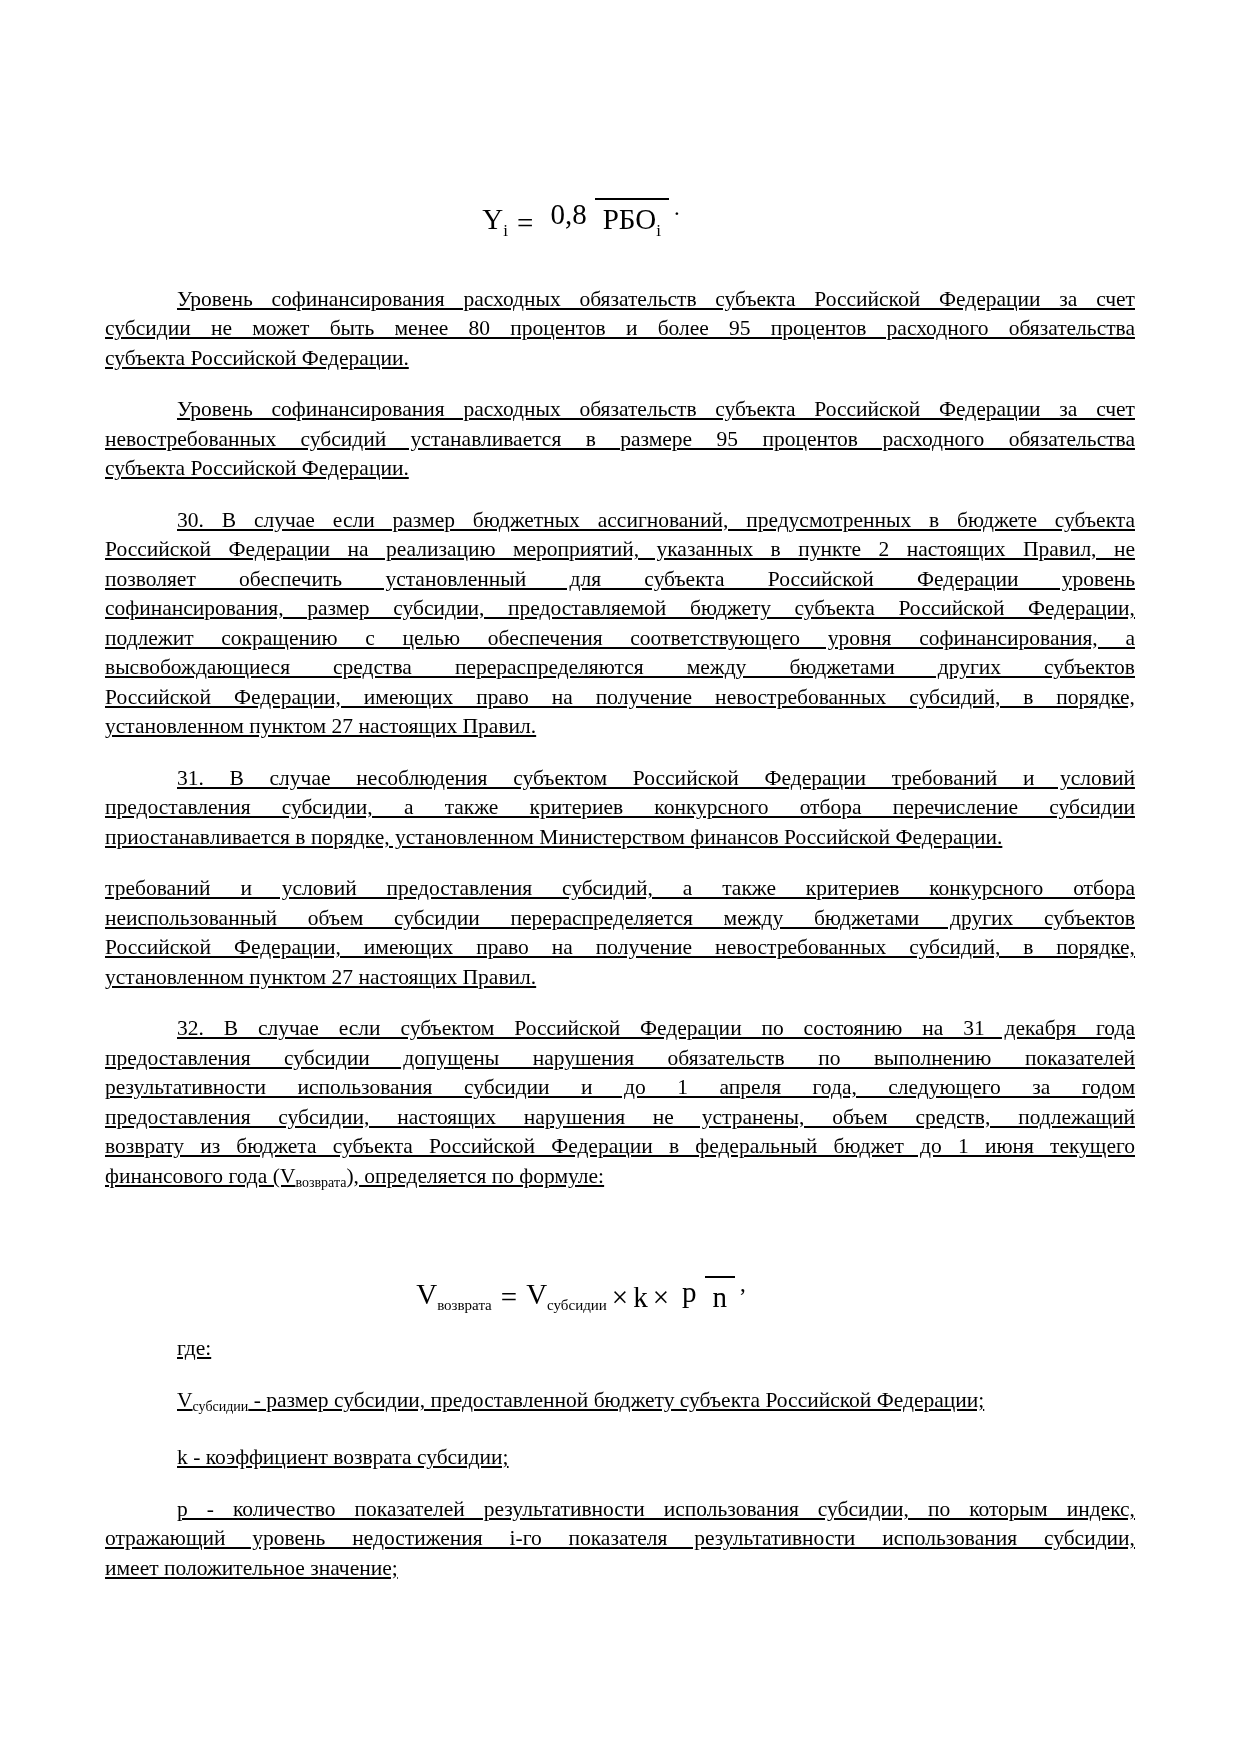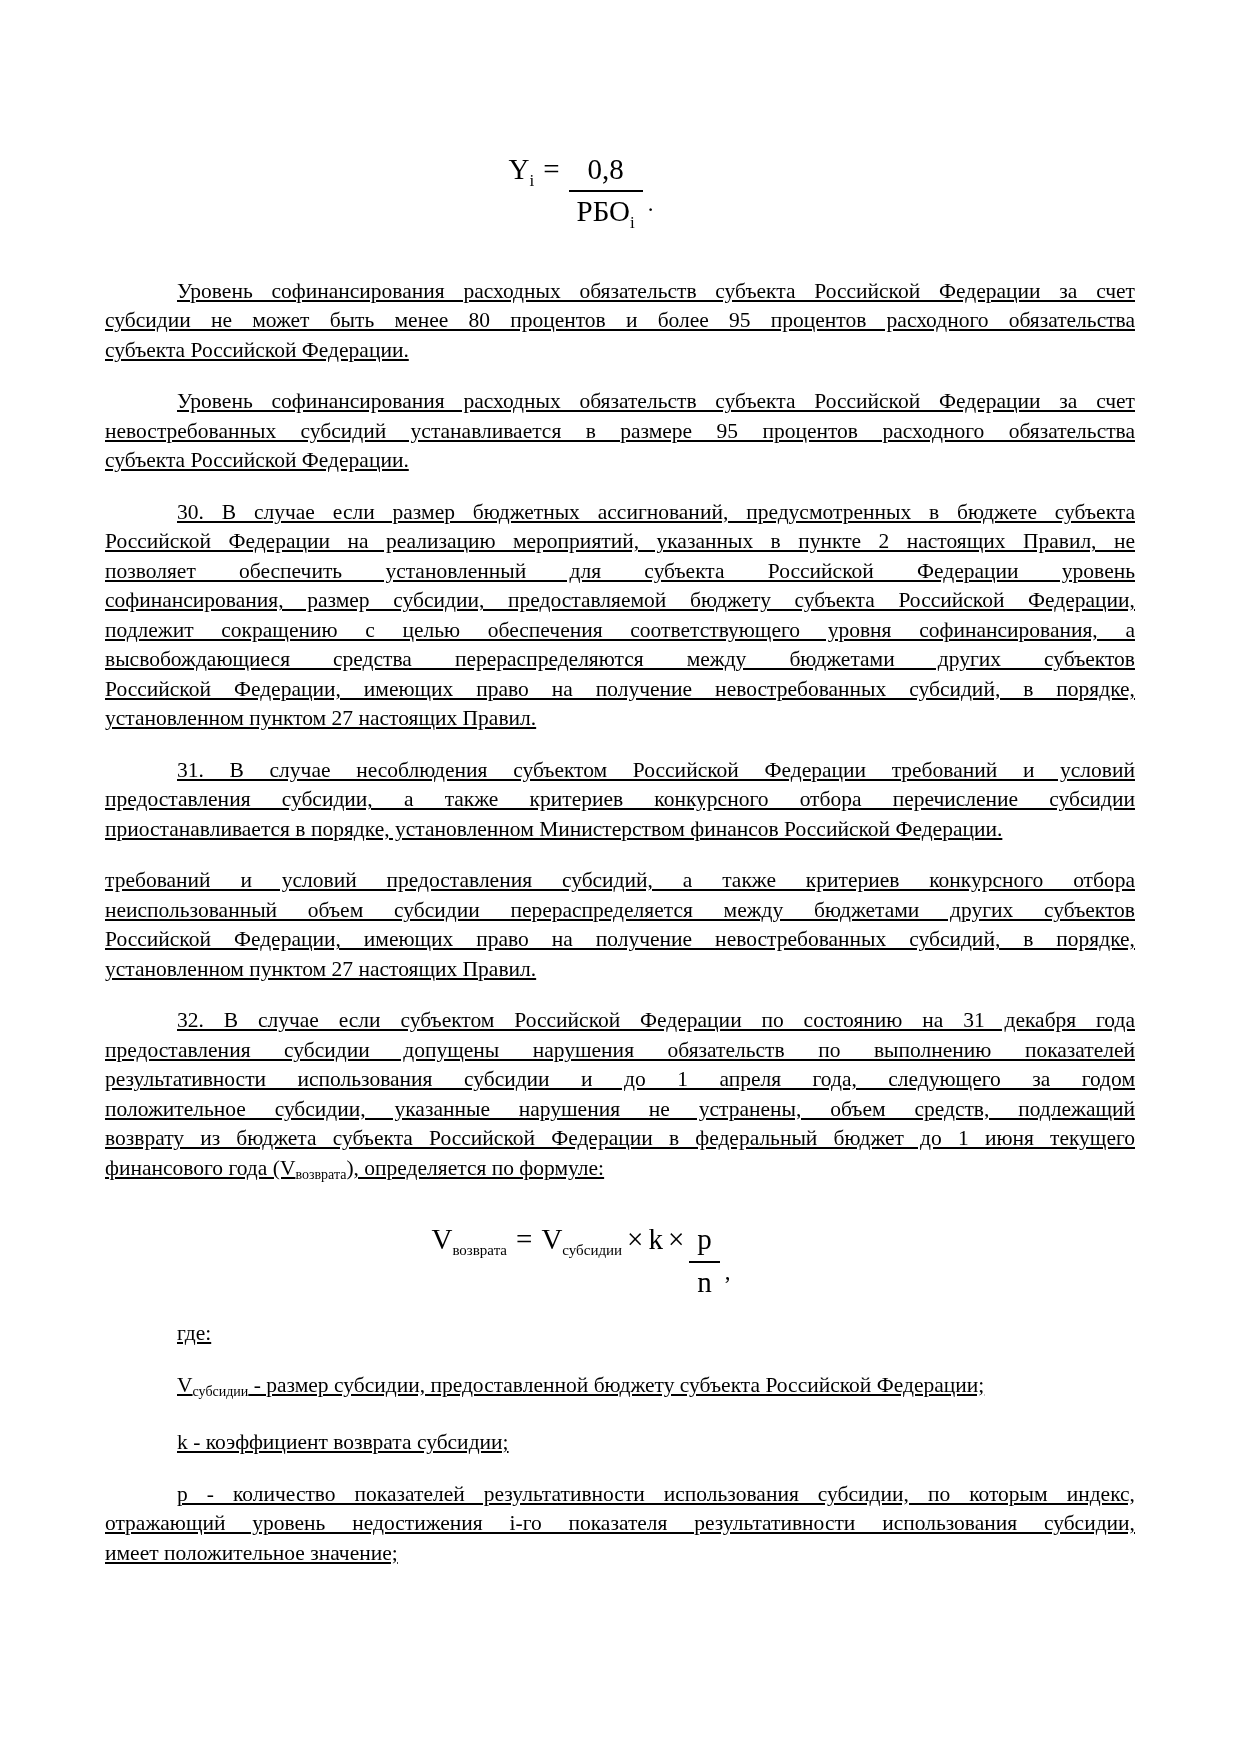--- a/index.html
+++ b/index.html
@@ -13,32 +13,32 @@
   }
   .content{padding:0 105px;}
   
   .para{margin:0 0 22px 0;font-size:21.5px;line-height:29.5px;}
   .line{text-align:justify;text-align-last:justify;text-decoration:underline;}
   .line.last{text-align-last:left;}
   .line.first{text-indent:72px;}
   .bsub{font-size:14px;vertical-align:-4px;}
   
   .formula{
-    display:flex;justify-content:center;align-items:flex-start;
+    display:flex;justify-content:center;align-items:flex-end;
     padding-right:78px;
     font-size:29px;line-height:1.15;
   }
   .f1{margin:153px 0 44px 0;}
   .f2{margin:34px 0 20px 0;}
   .fvar{white-space:nowrap;}
   .fsub{font-size:17px;vertical-align:-7px;}
   .f2 .fsub{font-size:15px;vertical-align:-6px;}
   .fop{margin:0 9px;}
   .f2 .fop.tight{margin:0 5px;}
-  .frac{display:inline-flex;flex-direction:column;vertical-align:middle;}
+  .frac{display:inline-flex;flex-direction:row;vertical-align:middle;margin-top:45px;}
   .frac .num{text-align:center;padding:0 8px 4px 8px;}
   .frac .den{text-align:center;border-top:2px solid #000;padding:3px 8px 0 8px;}
   .fend{font-size:23px;align-self:center;transform:translateY(11px);margin-left:5px;}
 </style>
 </head>
 <body>
 
 <div class="page">
   <div class="content">
 
@@ -85,21 +85,21 @@
       <div class="line">требований и условий предоставления субсидий, а также критериев конкурсного отбора</div>
       <div class="line">неиспользованный объем субсидии перераспределяется между бюджетами других субъектов</div>
       <div class="line">Российской Федерации, имеющих право на получение невостребованных субсидий, в порядке,</div>
       <div class="line last">установленном пунктом 27 настоящих Правил.</div>
     </div>
 
     <div class="para">
       <div class="line first">32. В случае если субъектом Российской Федерации по состоянию на 31 декабря года</div>
       <div class="line">предоставления субсидии допущены нарушения обязательств по выполнению показателей</div>
       <div class="line">результативности использования субсидии и до 1 апреля года, следующего за годом</div>
-      <div class="line">положительное субсидии, указанные нарушения не устранены, объем средств, подлежащий</div>
+      <div class="line">предоставления субсидии, настоящих нарушения не устранены, объем средств, подлежащий</div>
       <div class="line">возврату из бюджета субъекта Российской Федерации в федеральный бюджет до 1 июня текущего</div>
       <div class="line last"><span>финансового года (V</span><span class="bsub">возврата</span><span>), определяется по формуле:</span></div>
     </div>
 
     <div class="formula f2">
       <span class="fvar"><span>V</span><span class="fsub">возврата</span></span>
       <span class="fop">=</span>
       <span class="fvar"><span>V</span><span class="fsub">субсидии</span></span>
       <span class="fop tight">×</span>
       <span class="fvar">k</span>

